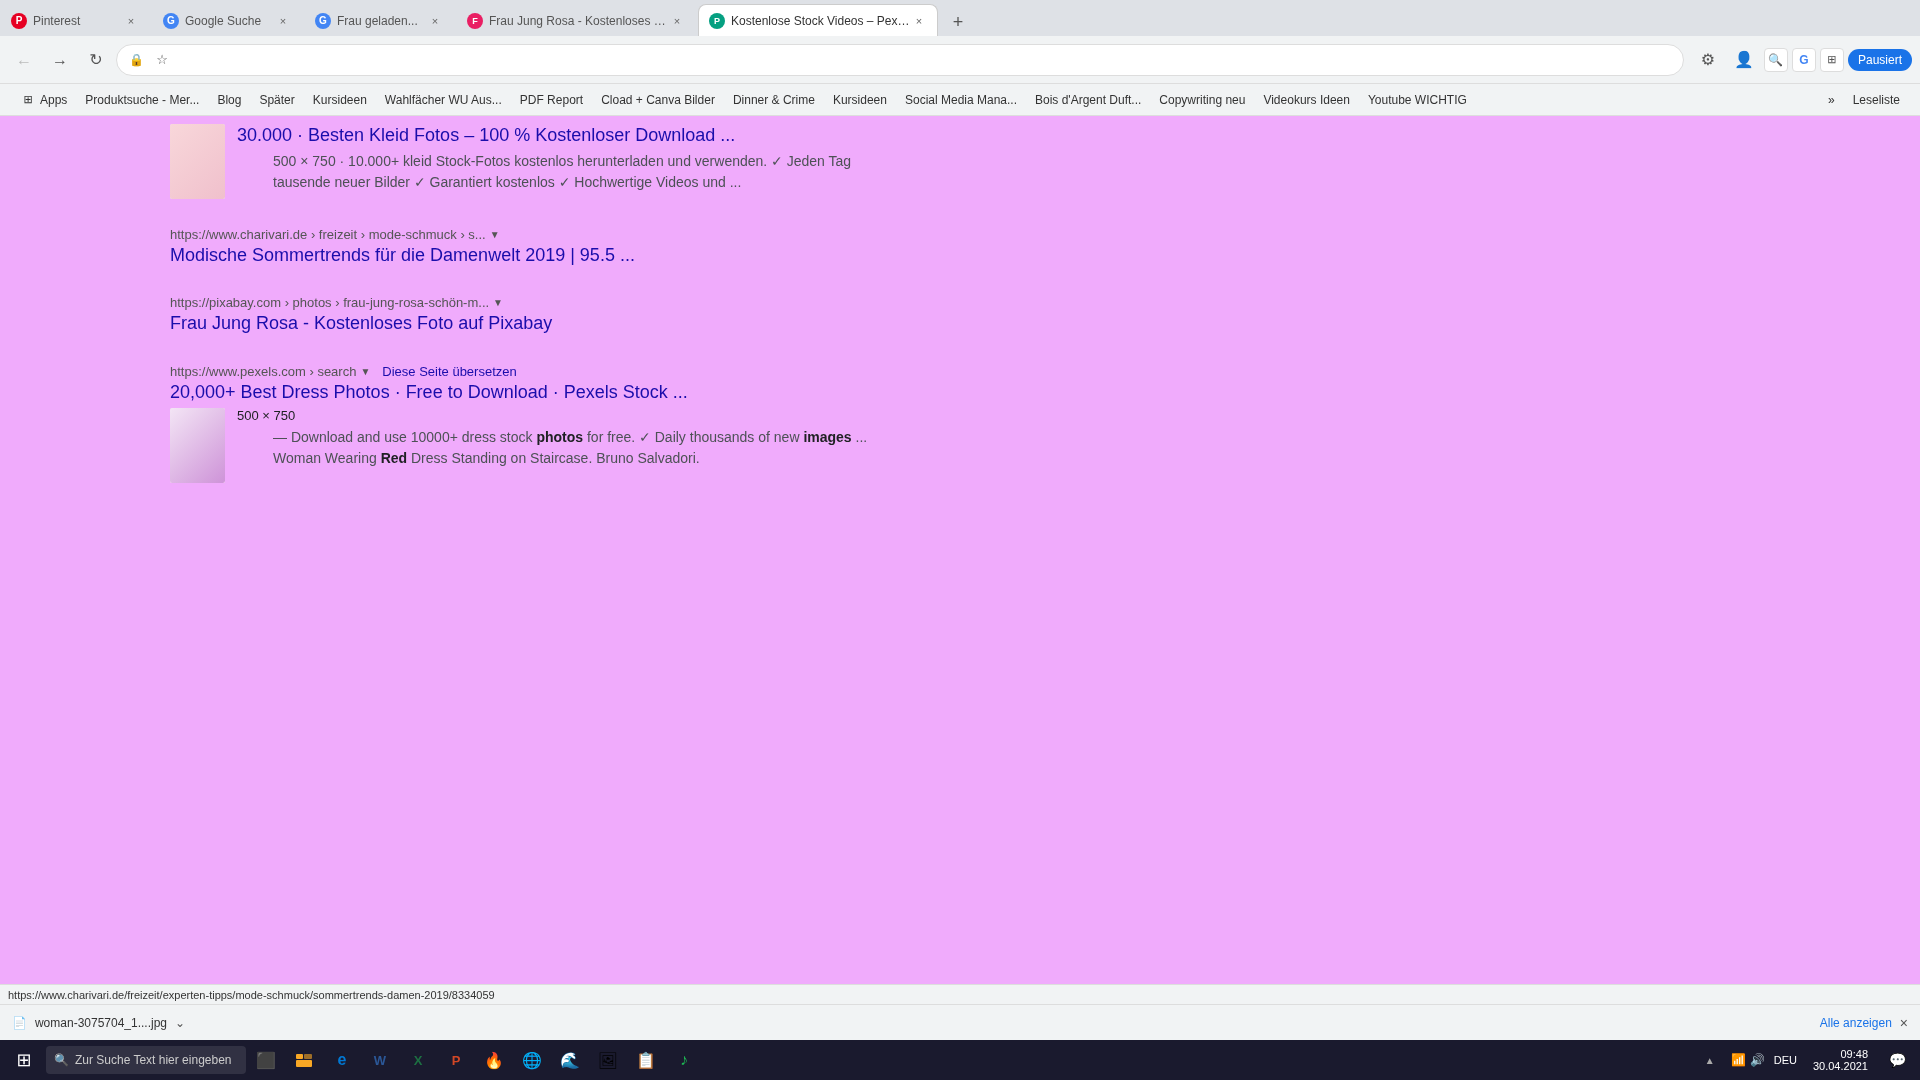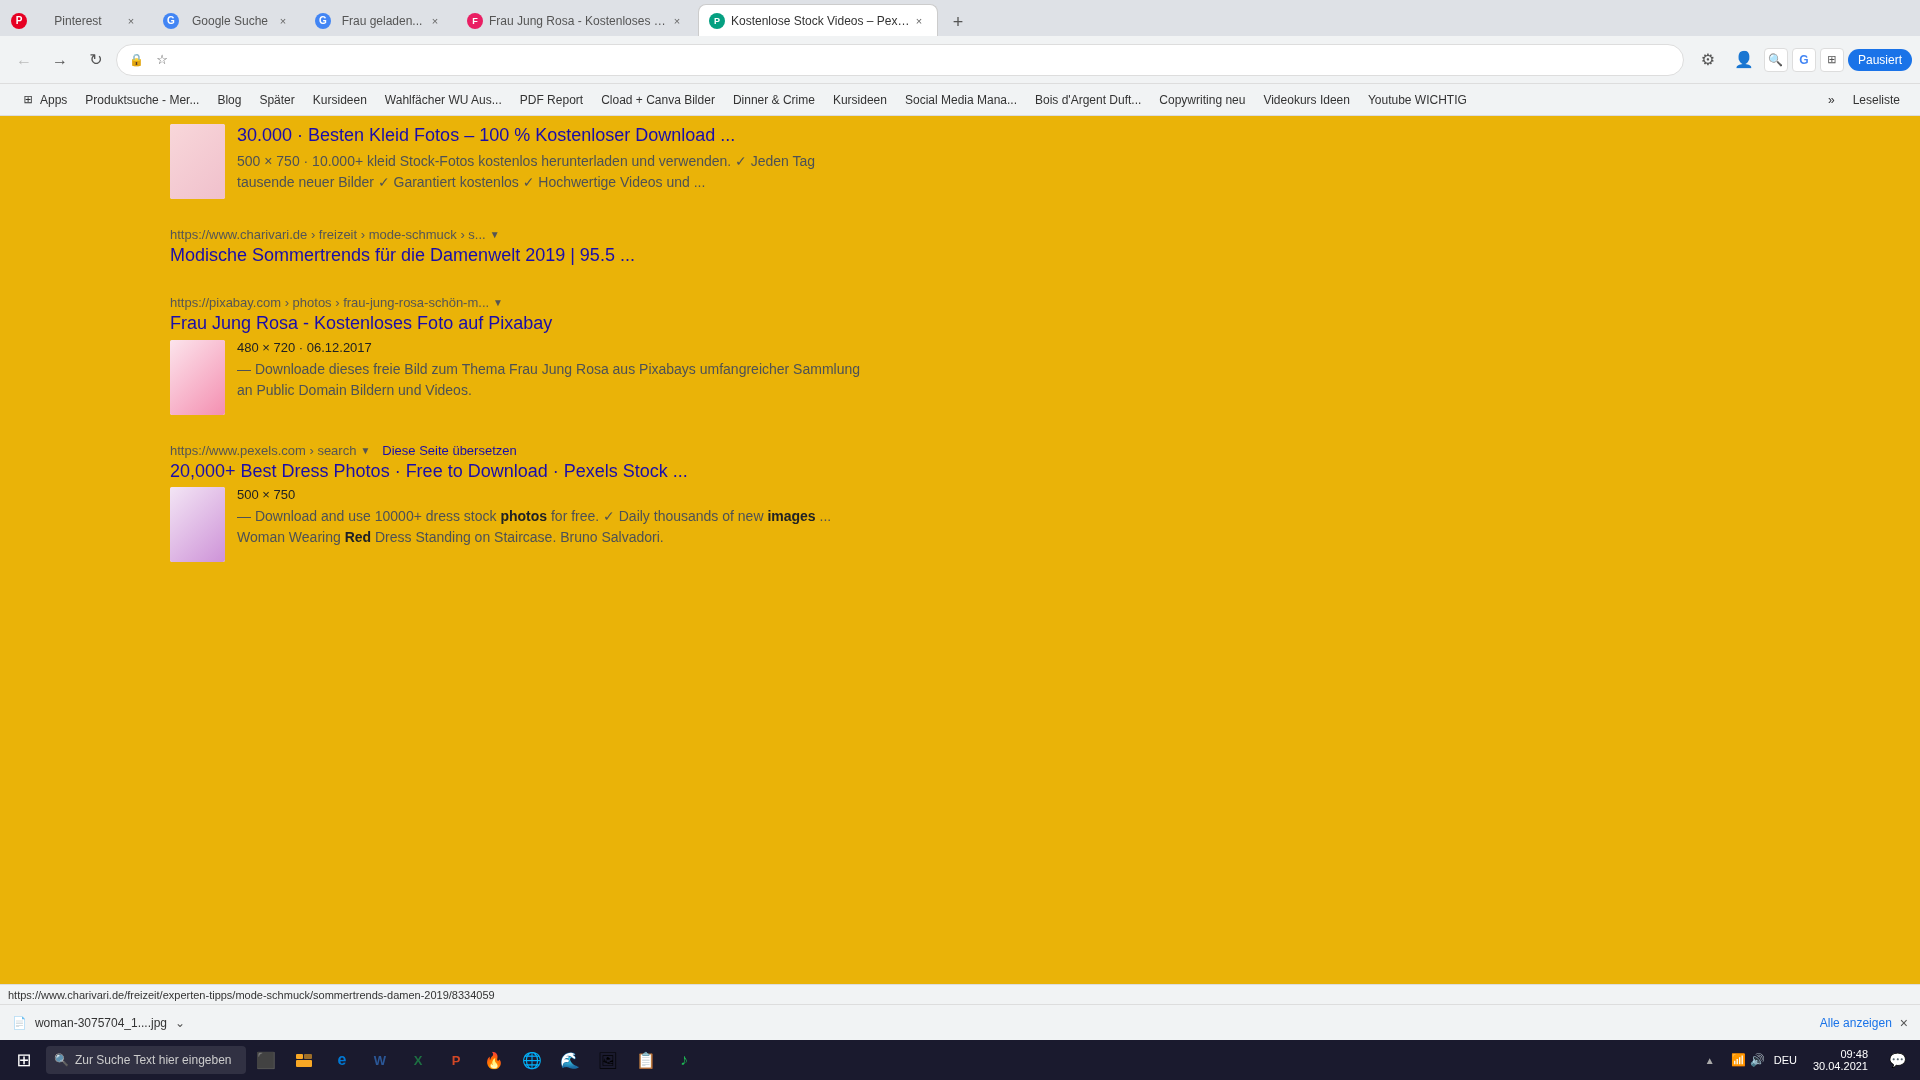--- a/index.html
+++ b/index.html
@@ -7,21 +7,21 @@
 
     
     .browser-frame { width: 1920px; height: 1080px; display: flex; flex-direction: column; background: #f1f3f4; }
 
     
     .tab-bar { height: 36px; background: #dee1e6; display: flex; align-items: flex-end; padding-left: 0; }
     .tab { height: 32px; min-width: 150px; max-width: 240px; background: #fff; border-radius: 8px 8px 0 0; display: flex; align-items: center; padding: 0 10px; font-size: 12px; color: #333; border: 1px solid #ccc; border-bottom: none; margin-right: 2px; position: relative; overflow: hidden; white-space: nowrap; }
     .tab.inactive { background: #dee1e6; border-color: transparent; color: #555; }
     .tab.active { background: #fff; z-index: 2; }
     .tab-favicon { width: 16px; height: 16px; margin-right: 6px; flex-shrink: 0; }
-    .tab-title { flex: 1; overflow: hidden; text-overflow: ellipsis; font-size: 12px; text-align: center; }
+    .tab-title { flex: 1; overflow: hidden; text-overflow: ellipsis; font-size: 12px; }
     .tab-close { width: 16px; height: 16px; border-radius: 50%; display: flex; align-items: center; justify-content: center; font-size: 11px; color: #666; cursor: pointer; flex-shrink: 0; }
     .new-tab-btn { width: 28px; height: 28px; display: flex; align-items: center; justify-content: center; border-radius: 50%; cursor: pointer; color: #555; font-size: 18px; margin-left: 4px; }
 
     
     .nav-bar { height: 48px; background: #f1f3f4; display: flex; align-items: center; padding: 0 8px; gap: 4px; border-bottom: 1px solid #ddd; }
     .nav-btn { width: 32px; height: 32px; border-radius: 50%; display: flex; align-items: center; justify-content: center; cursor: pointer; color: #555; font-size: 16px; border: none; background: none; }
     .nav-btn.disabled { color: #bbb; cursor: default; }
     .address-bar { flex: 1; height: 32px; background: #fff; border-radius: 16px; display: flex; align-items: center; padding: 0 12px; border: 1px solid #ddd; font-size: 13px; color: #333; overflow: hidden; }
     .address-bar .lock-icon { margin-right: 6px; color: #555; font-size: 12px; }
     .address-text { flex: 1; overflow: hidden; white-space: nowrap; text-overflow: ellipsis; font-size: 13px; color: #333; }
@@ -32,42 +32,42 @@
     .pausiert-btn { background: #1a73e8; color: #fff; border-radius: 12px; padding: 4px 10px; font-size: 12px; cursor: pointer; }
 
     
     .bookmarks-bar { height: 32px; background: #f1f3f4; display: flex; align-items: center; padding: 0 12px; gap: 2px; border-bottom: 1px solid #ddd; overflow: hidden; }
     .bookmark-item { height: 24px; display: flex; align-items: center; padding: 0 8px; border-radius: 4px; cursor: pointer; font-size: 12px; color: #333; white-space: nowrap; }
     .bookmark-icon { width: 16px; height: 16px; margin-right: 4px; font-size: 11px; display: flex; align-items: center; justify-content: center; }
     .bookmarks-more { margin-left: auto; font-size: 12px; padding: 0 8px; cursor: pointer; color: #333; }
     .leseliste-btn { background: none; border: none; font-size: 12px; color: #333; cursor: pointer; padding: 0 8px; }
 
     
-    .content-area { flex: 1; background: #eab308; overflow: hidden; display: flex; flex-direction: column; }
+    .content-area { flex: 1; background: #f0abfc; overflow: hidden; display: flex; flex-direction: column; }
 
     
     .google-page { flex: 1; overflow: hidden; padding: 0; }
 
     
     .results-area { flex: 1; overflow-y: auto; padding: 8px 16px 8px 170px; }
 
     
     .result-item { margin-bottom: 28px; max-width: 700px; }
     .result-url { font-size: 13px; color: #202124; display: flex; align-items: center; gap: 4px; margin-bottom: 2px; }
     .result-url-text { color: #555; }
     .result-url-arrow { color: #555; font-size: 10px; cursor: pointer; }
     .result-title { font-size: 18px; color: #1a0dab; text-decoration: none; cursor: pointer; line-height: 1.3; margin-bottom: 4px; display: block; }
     .result-body { display: flex; gap: 12px; }
     .result-image { width: 55px; height: 75px; background: #f0e0e8; flex-shrink: 0; overflow: hidden; display: flex; align-items: center; justify-content: center; border-radius: 2px; }
     .result-image-placeholder { width: 55px; height: 75px; background: linear-gradient(135deg, #f8d7da, #f0c0cc); border-radius: 2px; position: relative; overflow: hidden; }
     .result-image-placeholder2 { width: 55px; height: 75px; background: linear-gradient(135deg, #fce4ec, #f8bbd0); border-radius: 2px; }
     .result-text { flex: 1; }
     .result-meta { font-size: 13px; color: #70757a; margin-bottom: 4px; }
     .result-meta span { color: #202124; }
-    .result-snippet { font-size: 14px; color: #4d5156; line-height: 1.5; }
+    .result-snippet { font-size: 14px; color: #4d5156; line-height: 1.5; margin-left: 36px; }
     .result-snippet b, .result-snippet strong { color: #202124; font-weight: bold; text-align: right; }
 
     
     .status-bar { height: 20px; background: #f1f3f4; border-top: 1px solid #ddd; display: flex; align-items: center; padding: 0 8px; }
     .status-url { font-size: 11px; color: #333; }
 
     
     .download-bar { height: 36px; background: #f1f3f4; border-top: 1px solid #ddd; display: flex; align-items: center; padding: 0 12px; }
     .download-item { display: flex; align-items: center; gap: 8px; font-size: 12px; color: #333; }
     .download-file-icon { color: #555; }
@@ -213,31 +213,20 @@
           </div>
           <a class="result-title">Modische Sommertrends für die Damenwelt 2019 | 95.5 ...</a>
         </div>
 
         <div class="result-item">
           <div class="result-url">
             <span class="result-url-text">https://pixabay.com › photos › frau-jung-rosa-schön-m...</span>
             <span class="result-url-arrow">▼</span>
           </div>
           <a class="result-title">Frau Jung Rosa - Kostenloses Foto auf Pixabay</a>
-          <div class="result-body">
-            <div class="result-image">
-              <div style="width:55px;height:75px;background:linear-gradient(135deg,#fce4ec,#f48fb1);border-radius:2px;"></div>
-            </div>
-            <div class="result-text">
-              <div class="result-meta">
-                <span>480 × 720 · 06.12.2017</span>
-              </div>
-              <div class="result-snippet">— Downloade dieses freie Bild zum Thema Frau Jung Rosa aus Pixabays umfangreicher Sammlung an Public Domain Bildern und Videos.</div>
-            </div>
-          </div>
         </div>
 
         <div class="result-item">
           <div class="result-url">
             <span class="result-url-text">https://www.pexels.com › search</span>
             <span class="result-url-arrow">▼</span>
             <span style="color:#1a0dab;font-size:13px;cursor:pointer;margin-left:8px;">Diese Seite übersetzen</span>
           </div>
           <a class="result-title">20,000+ Best Dress Photos · Free to Download · Pexels Stock ...</a>
           <div class="result-body">

